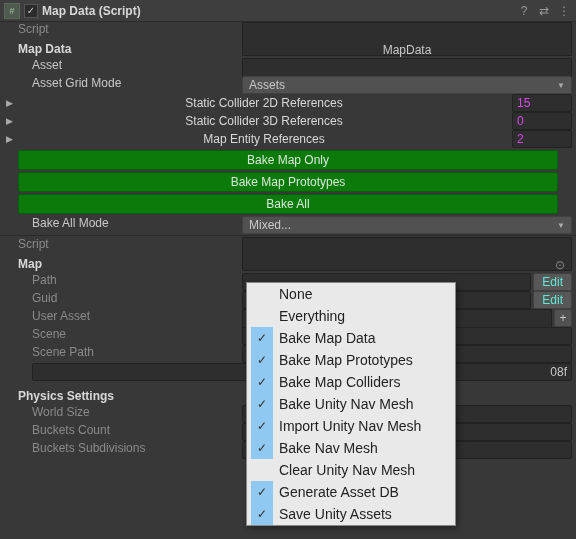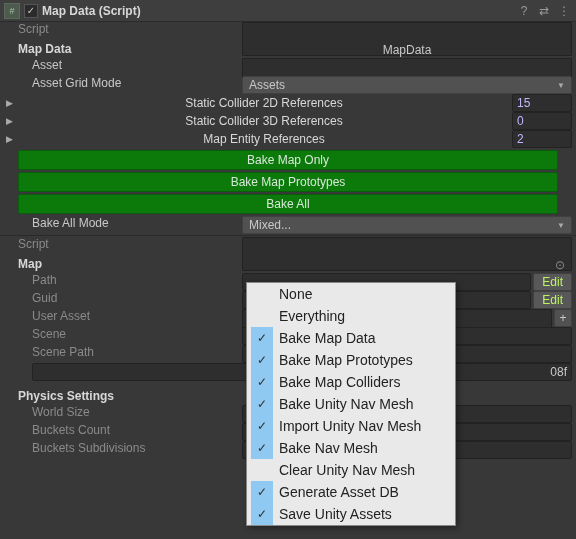--- a/index.html
+++ b/index.html
@@ -30,37 +30,37 @@
   
   .dropdown-field {
     height: 18px; background: #515151; border: 1px solid #404040; border-radius: 2px;
     display: flex; align-items: center; padding: 0 6px; color: #c8c8c8;
   }
   .dropdown-field .arrow { margin-left: auto; font-size: 8px; color: #aaa; }
   
   .foldout { display: flex; align-items: center; height: 18px; padding: 0 4px 0 6px; }
   .foldout .tri { width: 10px; font-size: 9px; color: #aaa; }
   .foldout .fold-label { flex: 1; font-weight: normal; color: #d8d8d8; text-align: center; }
-  .foldout .count { width: 60px; text-align: left; color: #c4b5fd; padding-left: 4px; }
+  .foldout .count { width: 60px; text-align: left; color: #d946ef; padding-left: 4px; }
   
   .section-label { font-weight: bold; color: #d8d8d8; padding: 2px 4px 2px 18px; height: 18px; display:flex; align-items:center;}
   
   .bake-btn {
     margin: 2px 18px; height: 20px; background: #0b7a0b; border: 1px solid #095c09;
     display: flex; align-items: center; justify-content: center; color: #d8e8d8;
     border-radius: 2px; cursor: pointer;
   }
   
   .text-field {
     height: 18px; background: #2e2e2e; border: 1px solid #222; border-radius: 2px;
     display: flex; align-items: center; padding: 0 4px; color: #c8c8c8; flex:1;
   }
   .edit-btn {
     height: 18px; padding: 0 8px; background: #585858; border: 1px solid #404040;
-    border-radius: 2px; margin-left: 2px; color: #bef264; display:flex; align-items:center;
+    border-radius: 2px; margin-left: 2px; color: #5eead4; display:flex; align-items:center;
   }
   
   .popup {
     position: absolute; left: 246px; top: 282px; width: 210px;
     background: #e9e9e9; border: 1px solid #888; box-shadow: 2px 2px 6px rgba(0,0,0,0.4);
     z-index: 100;
   }
   .popup-item { display: flex; align-items: center; height: 22px; padding: 0 4px; cursor: pointer; }
   .popup-item .check-col { width: 22px; height: 22px; display: flex; align-items: center; justify-content: center; font-size: 12px; color: #333; }
   .popup-item .check-col.sel { background: #8fc8f0; }

